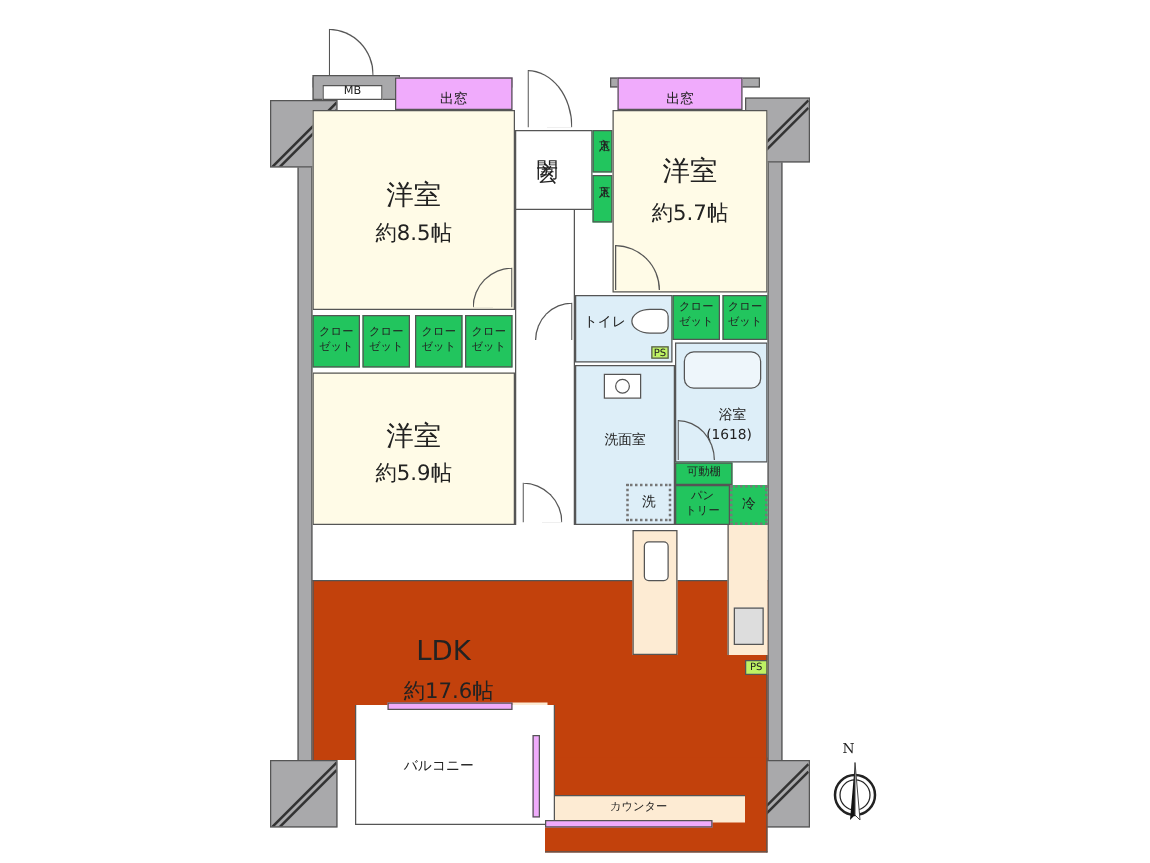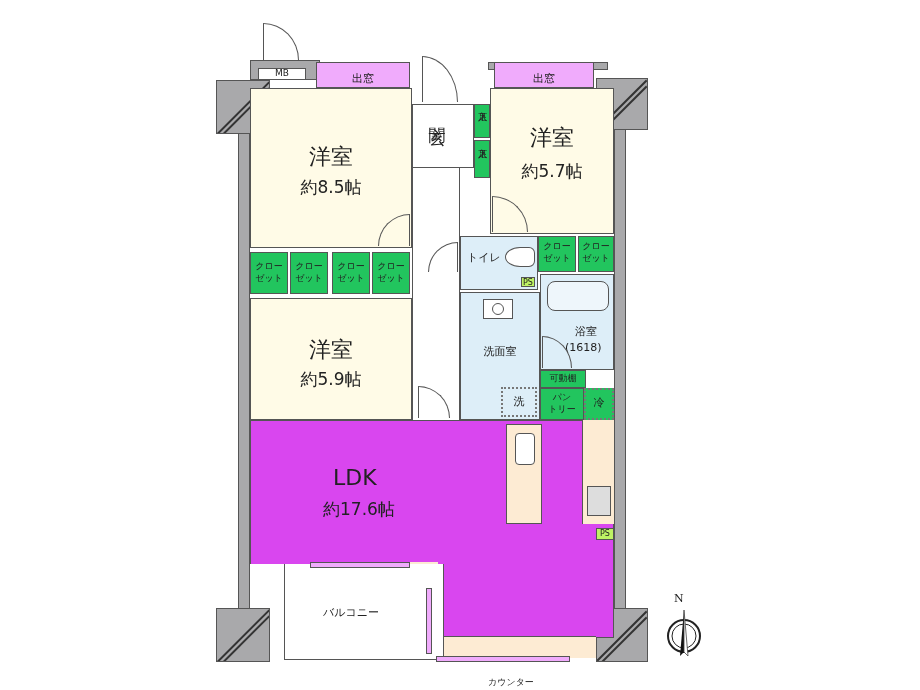--- a/index.html
+++ b/index.html
@@ -6,21 +6,21 @@
     body { width: 920px; height: 690px; position: relative; overflow: hidden; font-family: "DejaVu Sans", sans-serif; color: #222; }
     .abs { position: absolute; box-sizing: border-box; }
     .wall { background: #a9a9ab; border: 1.5px solid #555; }
     .pillar { background: #a9a9ab; border: 1.5px solid #555; overflow: hidden; }
     .pillar::before, .pillar::after {
       content: ""; position: absolute; left: -10px; top: 50%; width: 140%; height: 2px; background: #333;
       transform: rotate(-45deg); transform-origin: center;
     }
     .pillar::after { margin-top: 6px; }
     .room-cream { background: #fffbe7; border: 1.5px solid #555; }
-    .room-peach { background: #d946ef; border: 1.5px solid #555; }
+    .room-peach { background: #c2410c; border: 1.5px solid #555; margin-top: 44px; }
     .room-blue { background: #ddeef8; border: 1.5px solid #555; }
     .room-white { background: #ffffff; border: 1.5px solid #555; }
     .closet { background: #22c55e; border: 1.5px solid #555; }
     .label { position: absolute; text-align: center; white-space: nowrap; line-height: 1.2; }
     .big { font-size: 22px; }
     .mid { font-size: 17px; }
     .sm { font-size: 11px; }
     .xs { font-size: 9px; }
     .window { background: #f0abfc; border: 1.5px solid #555; }
     .door-arc { border: 1.5px solid #555; border-radius: 0 100% 0 0; border-left: 1.5px solid #555; border-bottom: none; background: transparent; }
@@ -157,21 +157,21 @@
 <div class="abs" style="left:506px; top:424px; width:36px; height:100px; border:1.5px solid #555; background:#fdebd3;">
   <div class="abs" style="left:8px; top:8px; width:20px; height:32px; border:1.5px solid #555; border-radius:4px; background:#fff;"></div>
 </div>
 
 <div class="abs" style="left:582px; top:420px; width:32px; height:104px; border-left:1.5px solid #555; background:#fdebd3;">
   <div class="abs" style="left:4px; top:66px; width:24px; height:30px; border:1.5px solid #555; background:#ddd;"></div>
 </div>
 <div class="abs ps" style="left:596px; top:528px; width:18px; height:12px;">PS</div>
 
 <div class="abs" style="left:436px; top:636px; width:160px; height:22px; border-top:1.5px solid #555; background:#fdebd3;">
-  <span class="label xs" style="left:52px; top:4px;margin-top:36px;">カウンター</span>
+  <span class="label xs" style="left:52px; top:4px;">カウンター</span>
 </div>
 
 <div class="abs room-white" style="left:284px; top:564px; width:160px; height:96px; border-top:none;">
   <span class="label sm" style="left:38px; top:42px;">バルコニー</span>
 </div>
 <div class="abs window" style="left:310px; top:562px; width:100px; height:6px;"></div>
 <div class="abs window" style="left:426px; top:588px; width:6px; height:66px;"></div>
 <div class="abs window" style="left:436px; top:656px; width:134px; height:6px;"></div>
 
 <div class="abs" style="left:660px; top:592px; width:50px; height:70px;">

